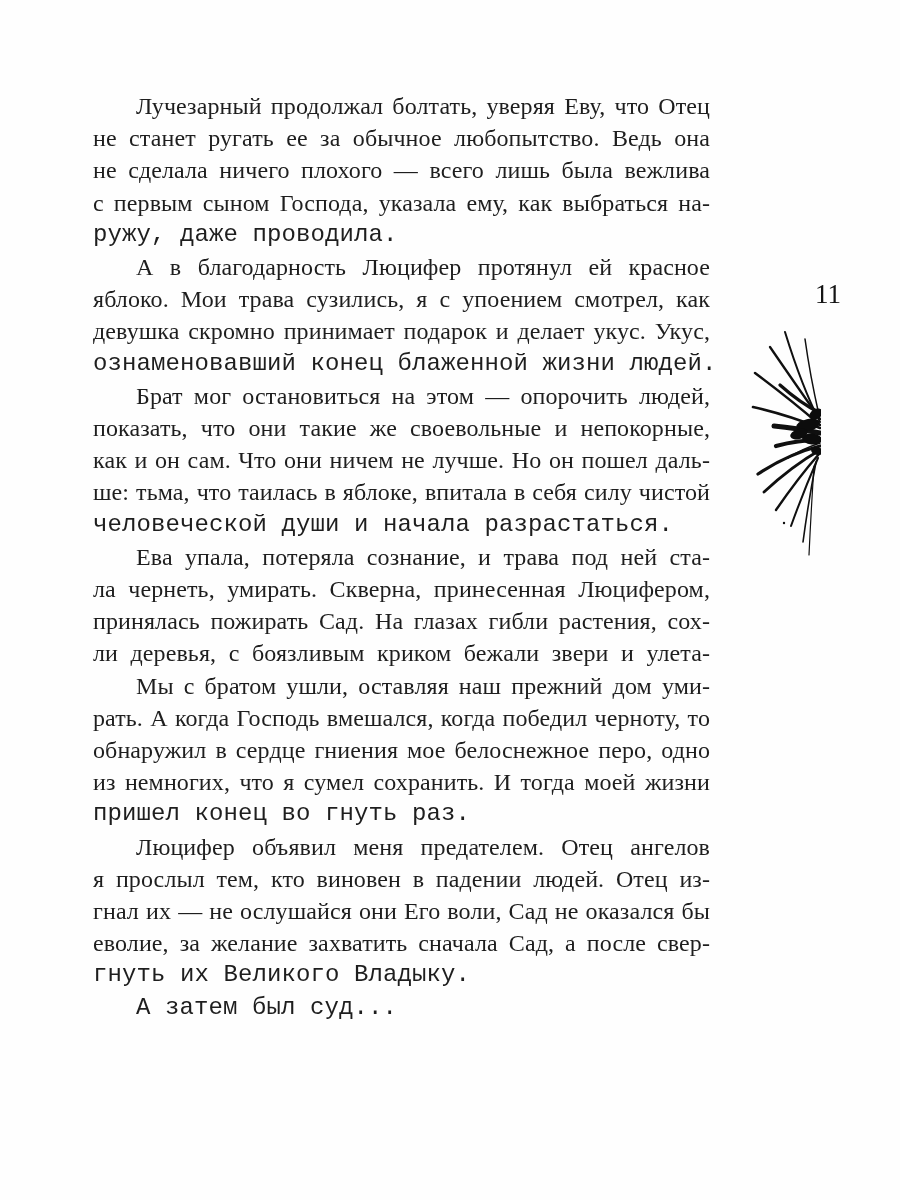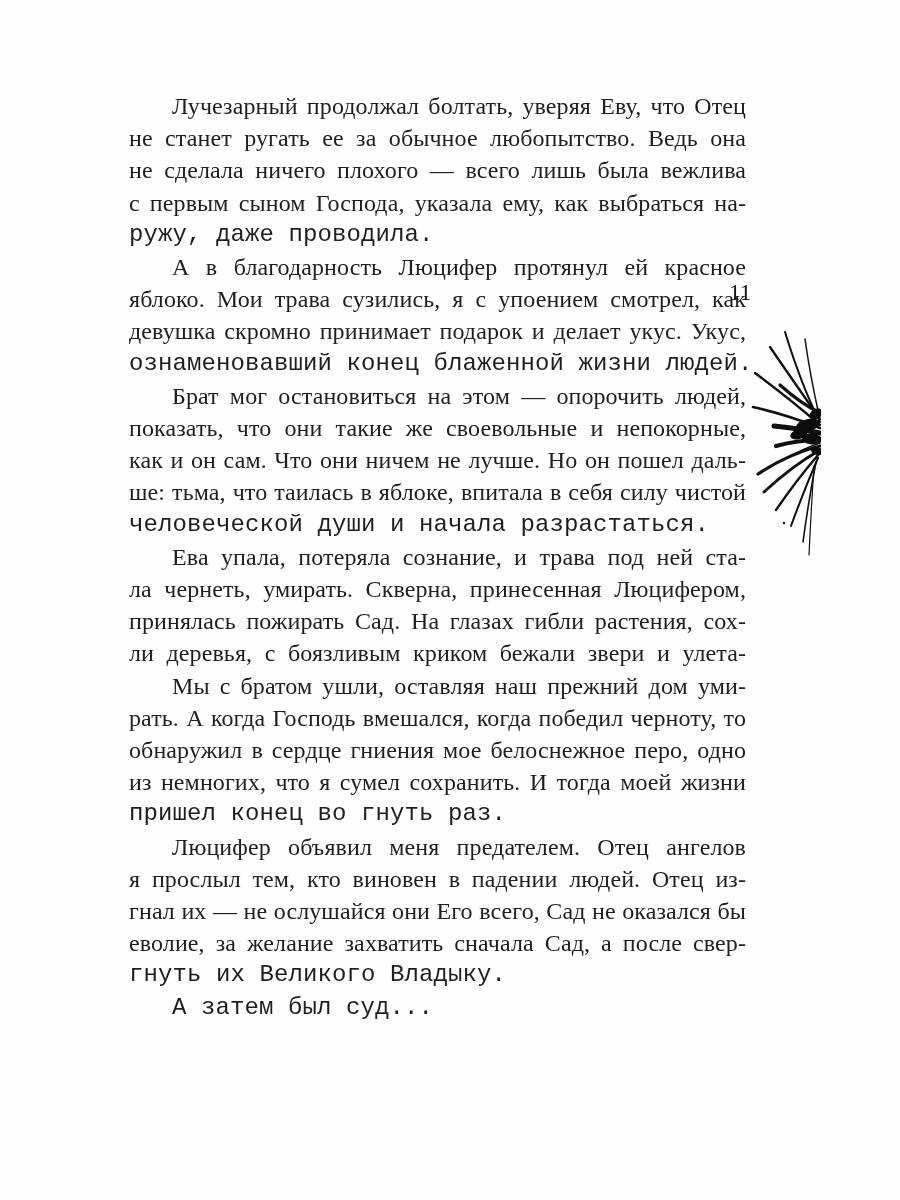--- a/index.html
+++ b/index.html
@@ -6,36 +6,36 @@
   .page{
     position:relative;
     width:900px;height:1200px;
     background:#fefefe;
     font-family:"Liberation Serif","DejaVu Serif",serif;
     color:#1e1e1e;
     overflow:hidden;
   }
   .text-block{
     position:absolute;
-    left:129px;top:90px;width:617px;
+    left:93px;top:90px;width:617px;
     font-size:24px;
     line-height:32.2px;
     letter-spacing:0.1px;
   }
   .line{
     text-align:justify;
     text-align-last:justify;
     white-space:nowrap;
   }
   .line.first{text-indent:43px;}
   .line.plast{text-align-last:left;font-family:Liberation Mono, monospace;}
   .pagenum{
     position:absolute;
-    left:729px;top:281px;
-    font-size:23px;
+    left:815px;top:281px;
+    font-size:27px;
     line-height:1;
     color:#141414;
   }
   .wing{
     position:absolute;
     left:750px;top:327px;
     width:71px;height:231px;
   }
 </style>
 </head>
@@ -109,21 +109,21 @@
       <div class="line first">Мы с братом ушли, оставляя наш прежний дом уми-</div>
       <div class="line">рать. А когда Господь вмешался, когда победил черноту, то</div>
       <div class="line">обнаружил в сердце гниения мое белоснежное перо, одно</div>
       <div class="line">из немногих, что я сумел сохранить. И тогда моей жизни</div>
       <div class="line plast">пришел конец во гнуть раз.</div>
     </div>
 
     <div>
       <div class="line first">Люцифер объявил меня предателем. Отец ангелов</div>
       <div class="line">я прослыл тем, кто виновен в падении людей. Отец из-</div>
-      <div class="line">гнал их — не ослушайся они Его всего, Сад не оказался бы</div>
+      <div class="line">гнал их — не ослушайся они Его воли, Сад не оказался бы</div>
       <div class="line">еволие, за желание захватить сначала Сад, а после свер-</div>
       <div class="line plast">гнуть их Великого Владыку.</div>
     </div>
 
     <div>
       <div class="line first plast">А затем был суд...</div>
     </div>
 
   </div>
 </div>

